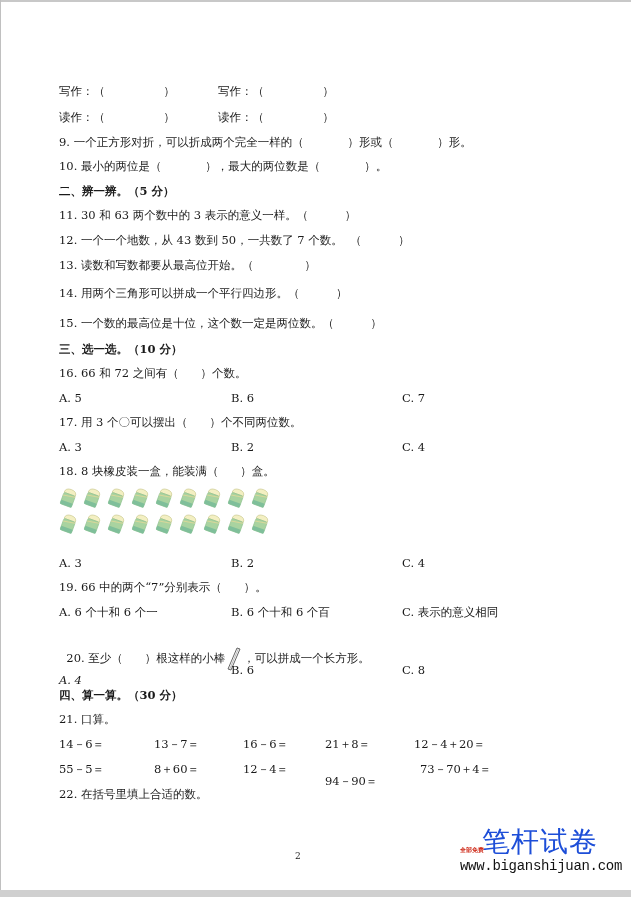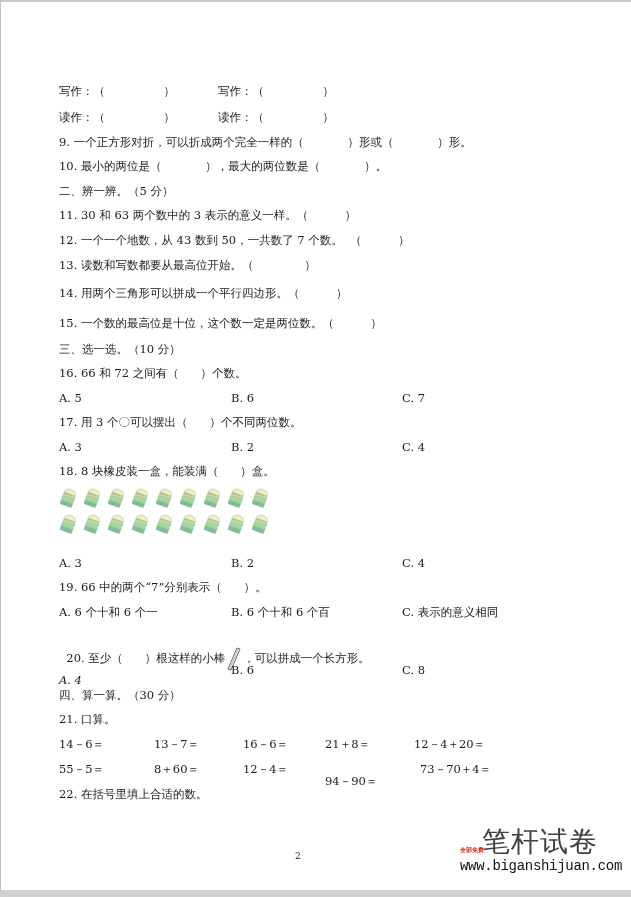--- a/index.html
+++ b/index.html
@@ -4,28 +4,28 @@
 <style>
   html, body { margin: 0; padding: 0; }
   body {
     width: 631px; height: 897px; background: #ffffff; position: relative; overflow: hidden;
     font-family: "DejaVu Serif", "Liberation Serif", serif; color: #1a1a1a;
   }
   .frame-top { position: absolute; left: 0; top: 0; width: 631px; height: 2px; background: #c8c8c8; }
   .frame-left { position: absolute; left: 0; top: 0; width: 1px; height: 897px; background: #c0c0c0; }
   .frame-bottom { position: absolute; left: 0; top: 890px; width: 631px; height: 7px; background: #d0d0d0; }
   .line { position: absolute; left: 59px; font-size: 11.5px; white-space: pre; line-height: 14px; }
-  .bold { font-weight: normal; text-align: center; }
+  .bold { font-weight: bold; text-align: center; }
   .abs { position: absolute; font-size: 11.5px; white-space: pre; line-height: 14px; }
   .erasers { position: absolute; left: 58px; }
   .eraser-row { display: flex; gap: 3px; margin-bottom: 4px; }
   .eraser { width: 21px; height: 22px; }
   .page-num { position: absolute; left: 295px; top: 851px; font-size: 9px; }
   .logo { position: absolute; left: 460px; top: 826px; }
-  .logo-cn { position: absolute; left: 22px; top: 0; font-family: "DejaVu Sans", sans-serif; font-size: 28px; color: #404040; letter-spacing: 1px; white-space: nowrap; line-height: 32px;}
+  .logo-cn { position: absolute; left: 22px; top: 0; font-family: "DejaVu Sans", sans-serif; font-size: 28px; color: #1d4ed8; letter-spacing: 1px; white-space: nowrap; line-height: 32px;}
   .logo-free { position: absolute; left: 0; top: 20px; font-family: "DejaVu Sans", sans-serif; font-size: 6px; color: #d0301f; white-space: nowrap; font-weight: bold;}
   .logo-url { position: absolute; left: 0; top: 32px; font-family: "Liberation Mono", "DejaVu Sans Mono", monospace; font-size: 14px; color: #111; white-space: nowrap; letter-spacing: -0.3px;}
 </style>
 </head>
 <body>
 
 <div class="frame-top"></div>
 <div class="frame-left"></div>
 <div class="frame-bottom"></div>
 

